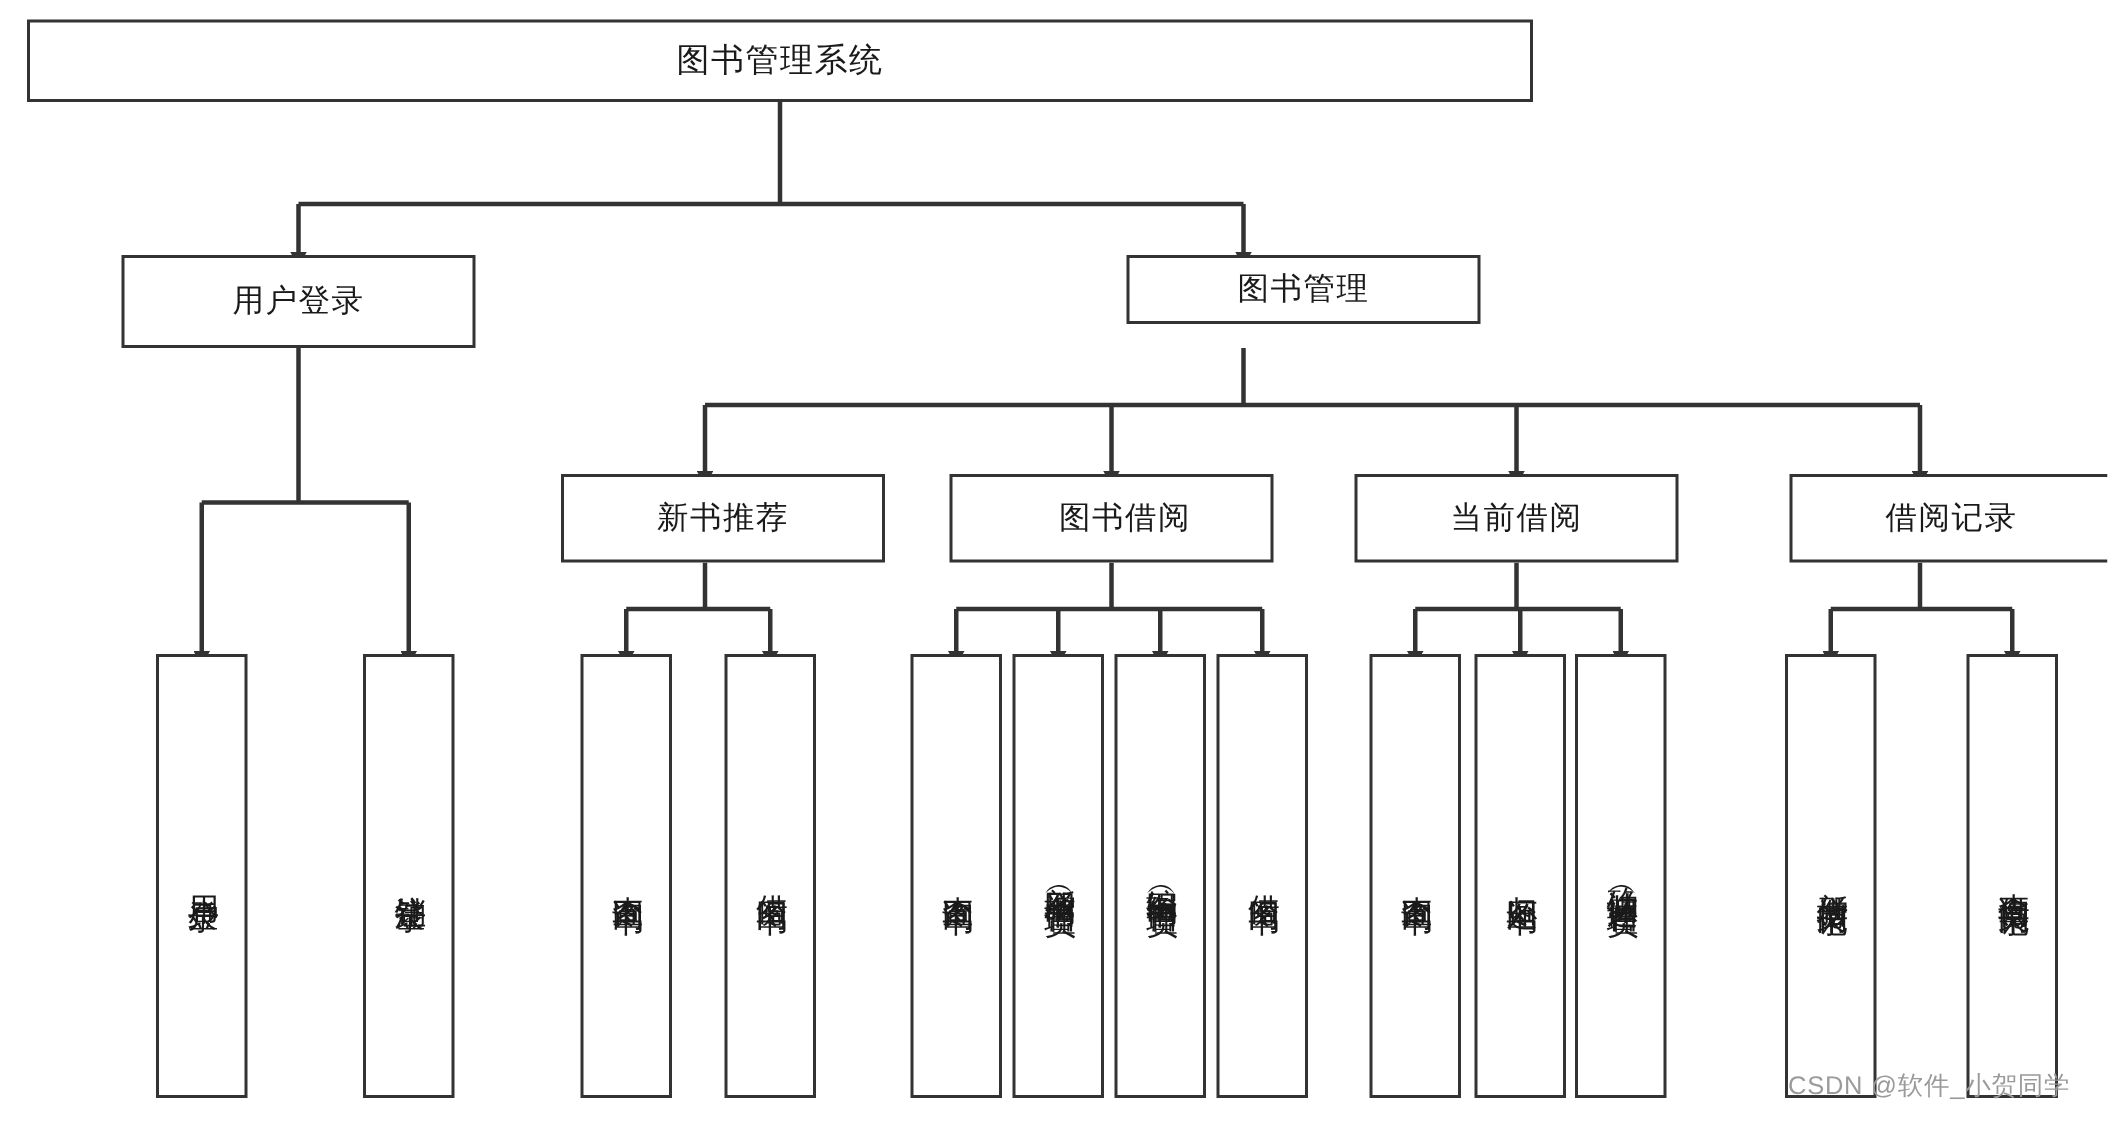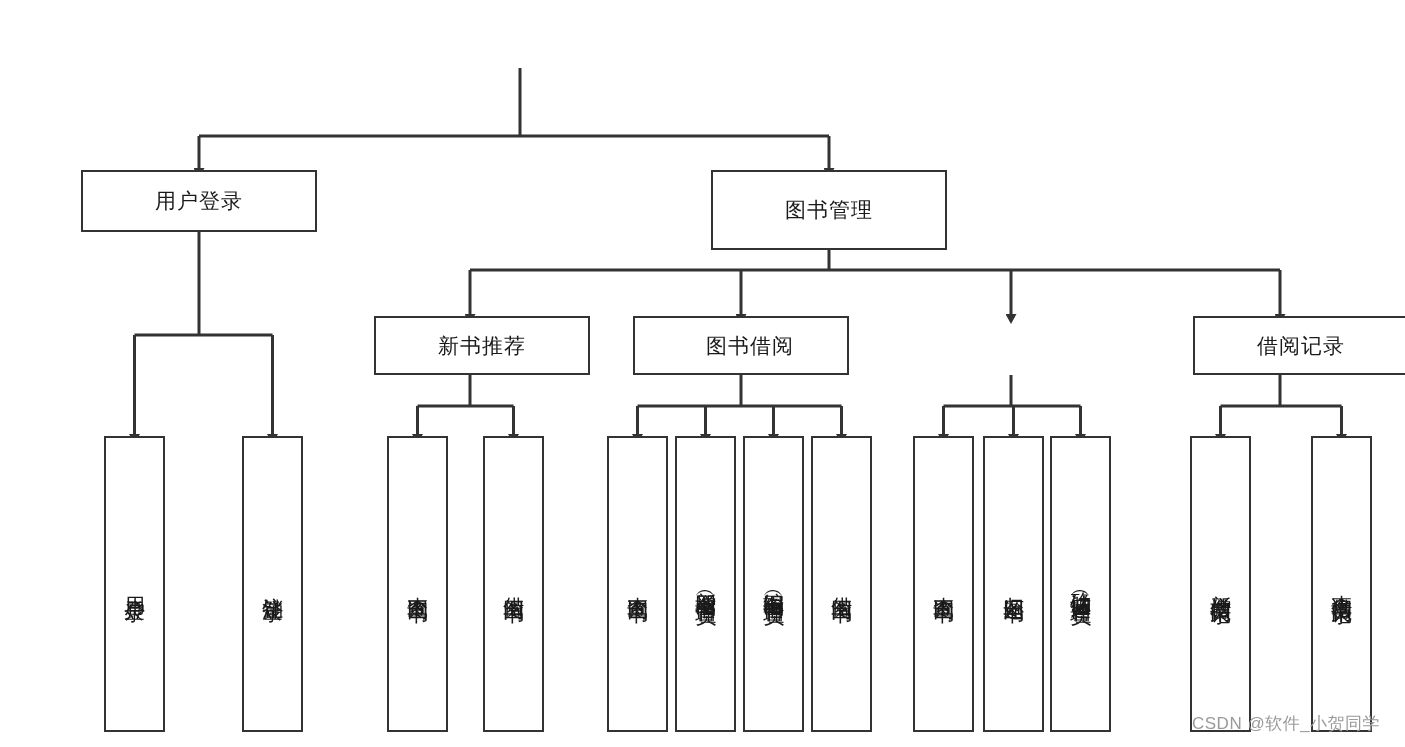--- a/index.html
+++ b/index.html
@@ -106,33 +106,39 @@
         <line x1="943.5" y1="406" x2="943.5" y2="435" marker-end="url(#arrow)"></line>
         <line x1="1013.5" y1="406" x2="1013.5" y2="435" marker-end="url(#arrow)"></line>
         <line x1="1080.5" y1="406" x2="1080.5" y2="435" marker-end="url(#arrow)"></line>
         <line x1="1280" y1="375" x2="1280" y2="406"></line>
         <line x1="1220.5" y1="406" x2="1341.5" y2="406"></line>
         <line x1="1220.5" y1="406" x2="1220.5" y2="435" marker-end="url(#arrow)"></line>
         <line x1="1341.5" y1="406" x2="1341.5" y2="435" marker-end="url(#arrow)"></line>
       </g>
   </svg>
 
+  <div class="node root h" style="left: 18px; top: 13px; width: 1004px; height: 55px;">
+    <span>图书管理系统</span>
+  </div>
 
   <div class="node h" style="left: 81px; top: 170px; width: 236px; height: 62px;">
     <span>用户登录</span>
   </div>
-  <div class="node h" style="left: 711px; top: 170px; width: 236px; height: 80px;">
+  <div class="node h" style="left: 751px; top: 170px; width: 236px; height: 46px; font-family: Liberation Serif, serif;">
     <span>图书管理</span>
   </div>
 
   <div class="node h" style="left: 362px; top: 316px; width: 216px; height: 59px; margin-left: 12px;">
     <span>新书推荐</span>
   </div>
   <div class="node h" style="left: 633px; top: 316px; width: 216px; height: 59px; padding-left: 18px;">
     <span>图书借阅</span>
+  </div>
+  <div class="node h" style="left: 903px; top: 316px; width: 216px; height: 59px;">
+    <span>当前借阅</span>
   </div>
   <div class="node h" style="left: 1172px; top: 316px; width: 216px; height: 59px; margin-left: 21px;">
     <span>借阅记录</span>
   </div>
 
   <div class="node v" style="left: 104px; top: 436px; width: 61px; height: 296px;">
     <span class="vtext">用户登录</span>
   </div>
   <div class="node v" style="left: 242px; top: 436px; width: 61px; height: 296px;">
     <span class="vtext">注销登录</span>

